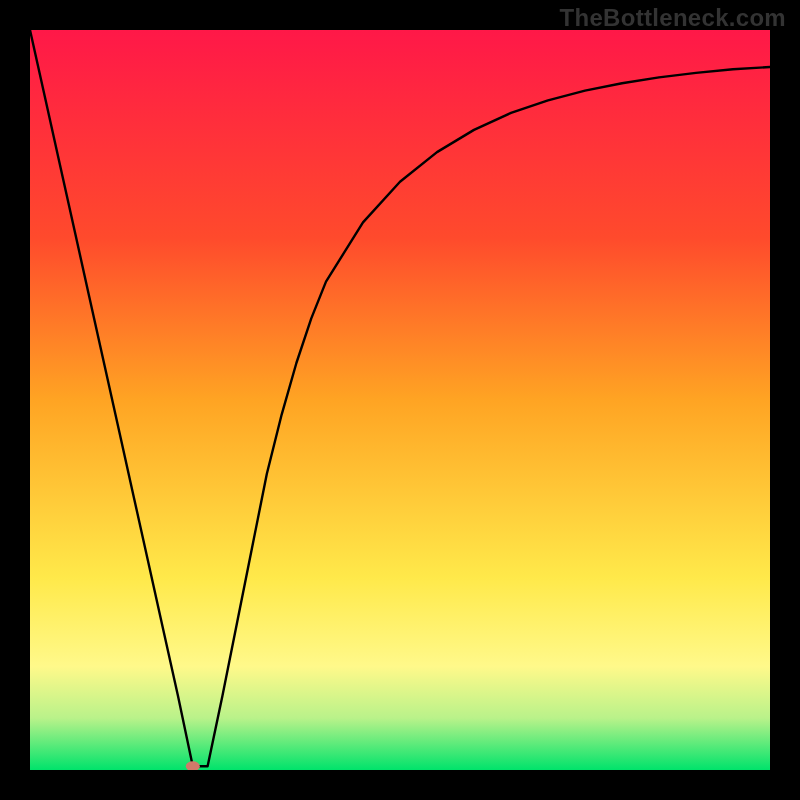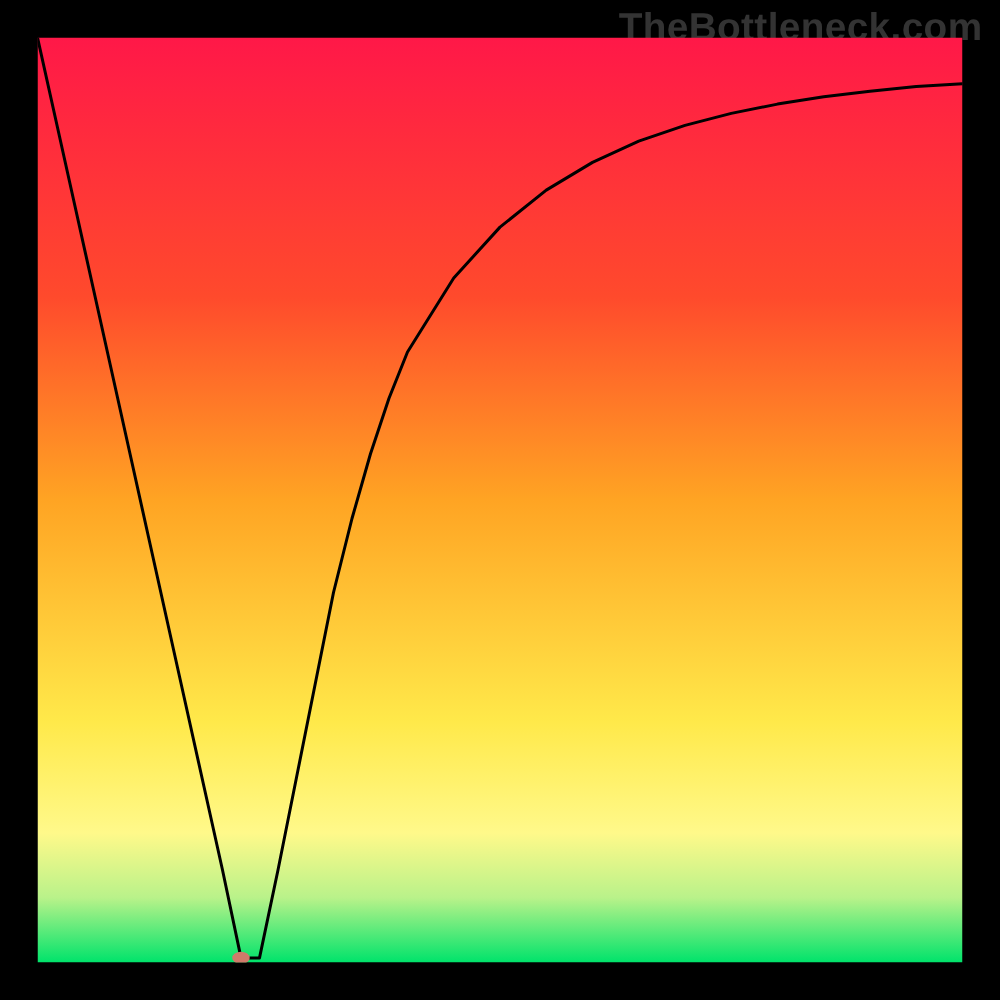--- a/index.html
+++ b/index.html
@@ -15,21 +15,21 @@
     position: relative;
     width: 800px;
     height: 800px;
     background: #000;
   }
   .watermark {
     position: absolute;
     top: 4px;
     right: 14px;
     color: #333;
-    font-size: 31px;
+    font-size: 24px;
     font-weight: 600;
     letter-spacing: 0.3px;
     user-select: none;
     margin-left: 15px;
   }
   .plot {
     position: absolute;
     left: 30px;
     top: 30px;
     width: 740px;

